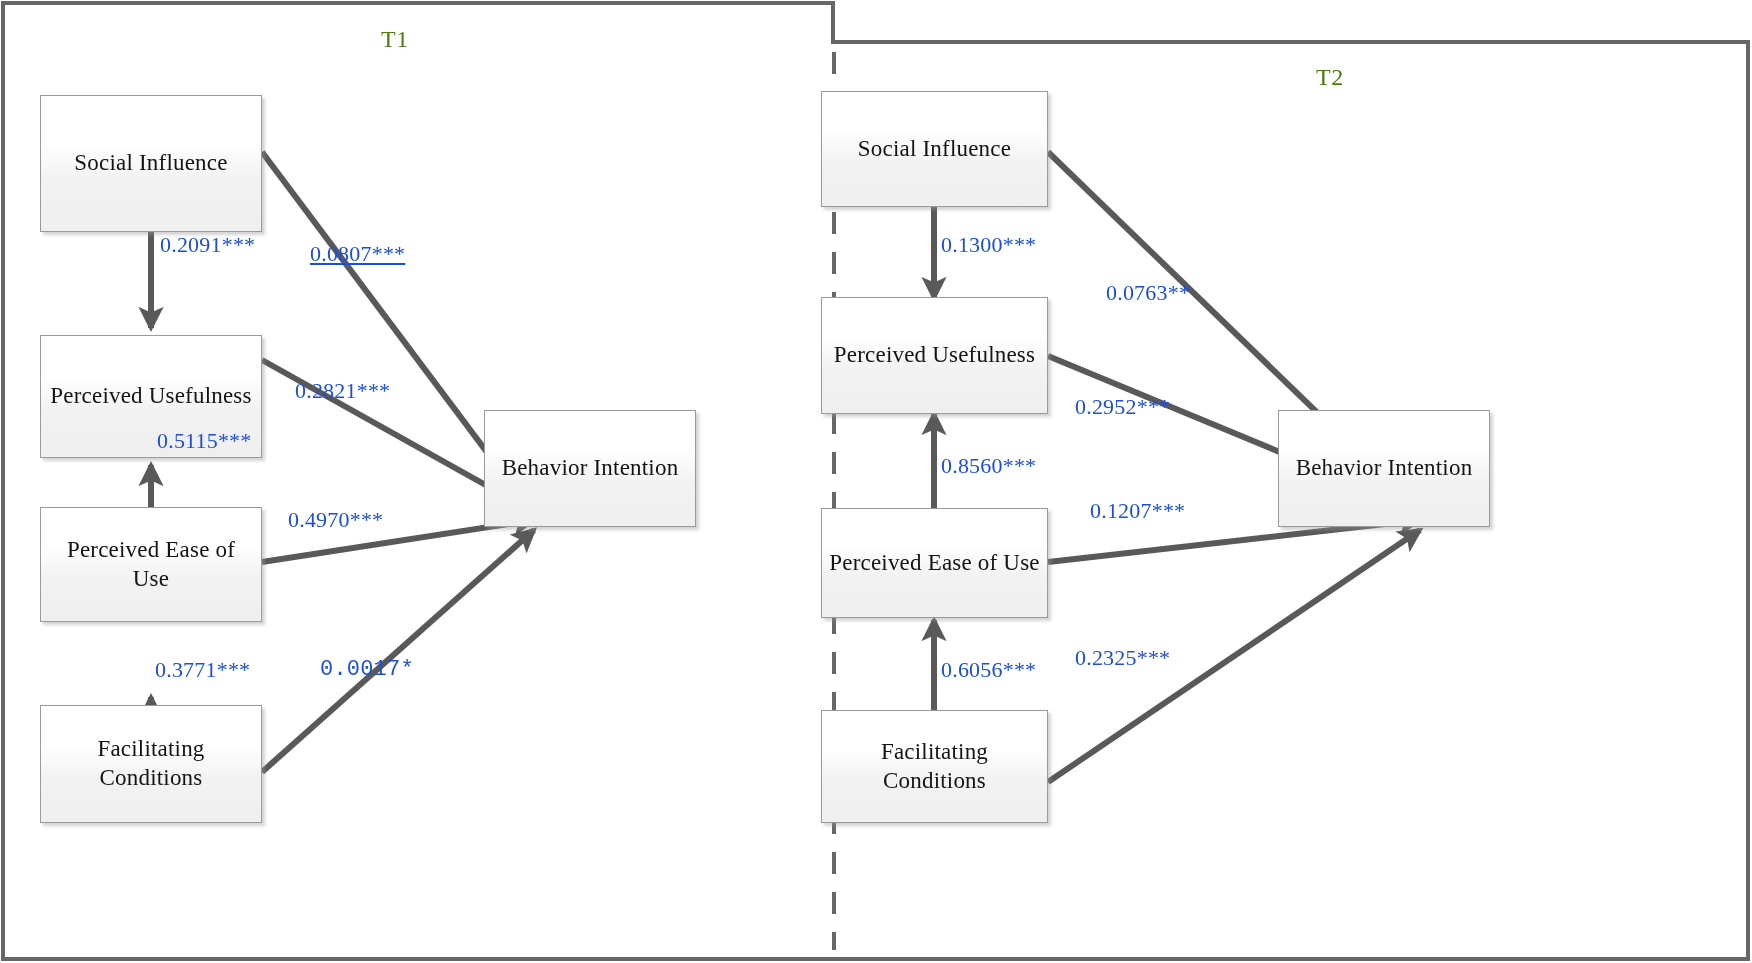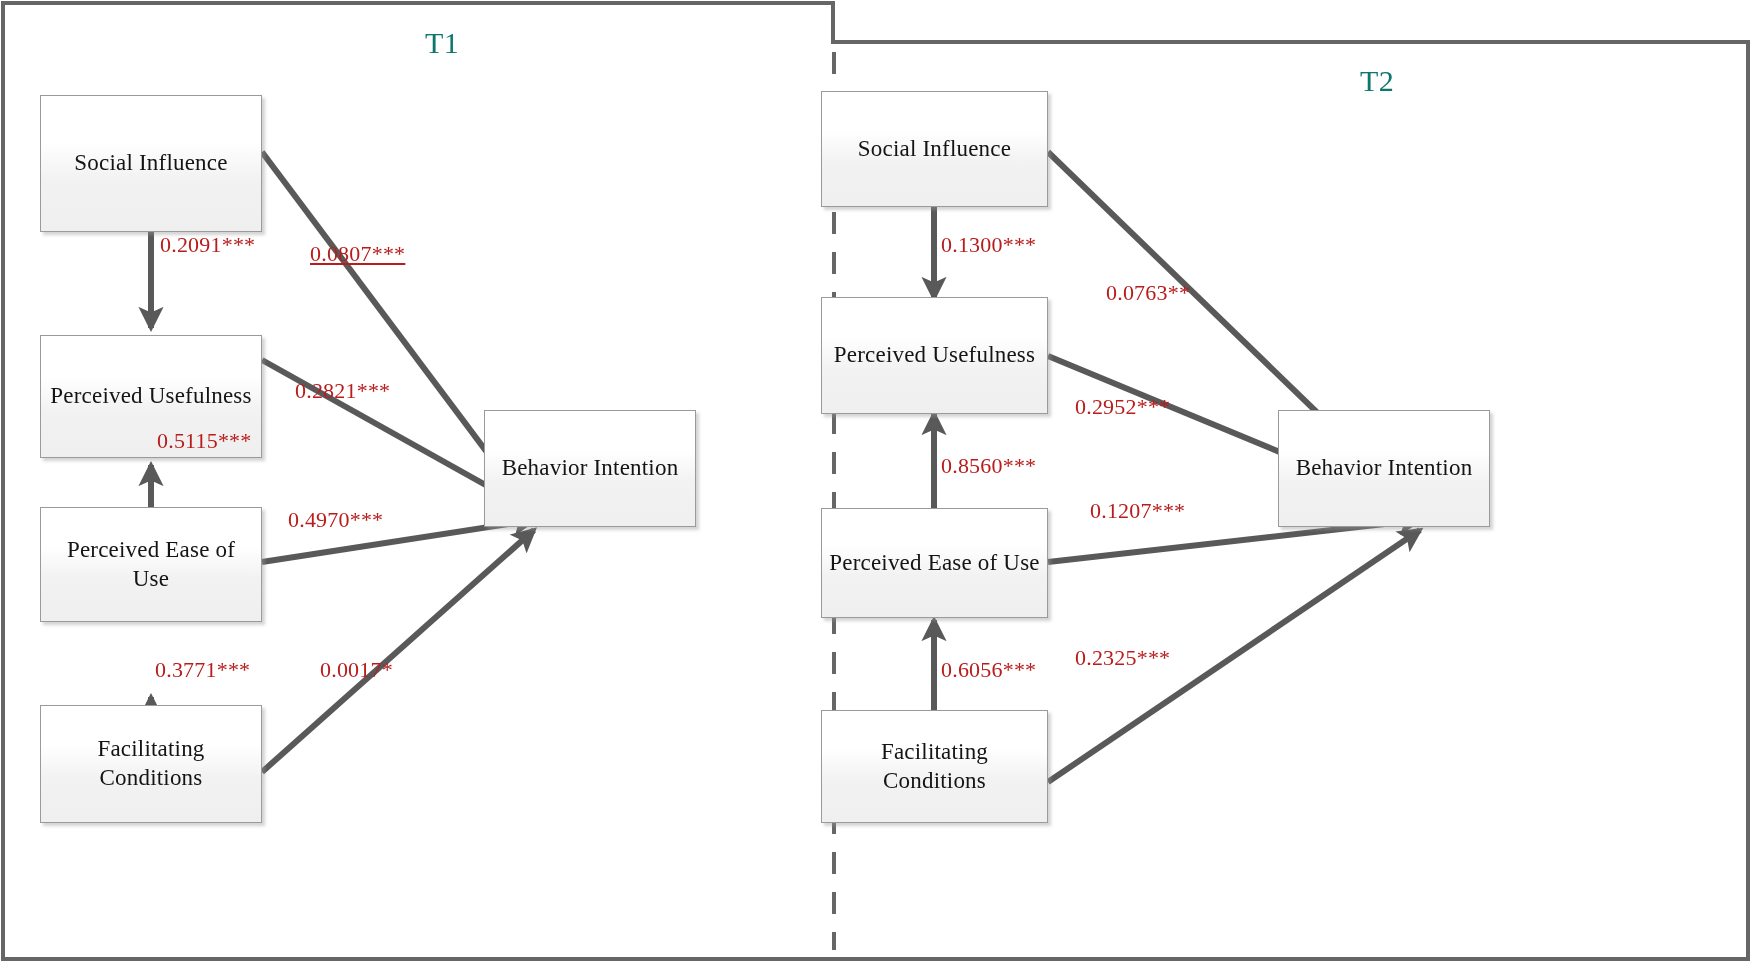--- a/index.html
+++ b/index.html
@@ -40,32 +40,31 @@
     line-height:1.26;
     letter-spacing:.2px;
     color:#141414;
     padding:0 6px;
   }
   .node span{display:block;}
 
   .panel-title{
     position:absolute;
     z-index:4;
-    font-size:30px;
-    color:#0f766e;
+    font-size:24px;
+    color:#4d7c0f;
     letter-spacing:.5px;
     white-space:nowrap;
-    margin-left:44px;
   }
 
   .edge-label{
     position:absolute;
     z-index:4;
     font-size:22px;
-    color:#b91c1c;
+    color:#1d4ed8;
     white-space:nowrap;
     letter-spacing:.2px;
   }
 </style>
 </head>
 <body>
 
 <div id="stage">
 
   <svg id="frame-svg" viewBox="0 0 1752 963">
@@ -150,21 +149,21 @@
   <div class="node" style="left:1278px; top:410px; width:212px; height:117px;">
     <span>Behavior Intention</span>
   </div>
 
   <div class="edge-label" style="left:160px; top:232px;">0.2091***</div>
   <div class="edge-label" style="left:310px; top:241px;text-decoration:underline;">0.0807***</div>
   <div class="edge-label" style="left:295px; top:378px;">0.2821***</div>
   <div class="edge-label" style="left:157px; top:428px;">0.5115***</div>
   <div class="edge-label" style="left:288px; top:507px;">0.4970***</div>
   <div class="edge-label" style="left:155px; top:657px;">0.3771***</div>
-  <div class="edge-label" style="left:320px; top:657px;">0.0017*</div>
+  <div class="edge-label" style="left:320px; top:657px;font-family:Liberation Mono, monospace;">0.0017*</div>
 
   <div class="edge-label" style="left:941px; top:232px;">0.1300***</div>
   <div class="edge-label" style="left:1106px; top:274px;margin-top:6px;">0.0763**</div>
   <div class="edge-label" style="left:1075px; top:394px;">0.2952***</div>
   <div class="edge-label" style="left:941px; top:453px;">0.8560***</div>
   <div class="edge-label" style="left:1090px; top:498px;">0.1207***</div>
   <div class="edge-label" style="left:941px; top:657px;">0.6056***</div>
   <div class="edge-label" style="left:1075px; top:645px;">0.2325***</div>
 
 </div>

